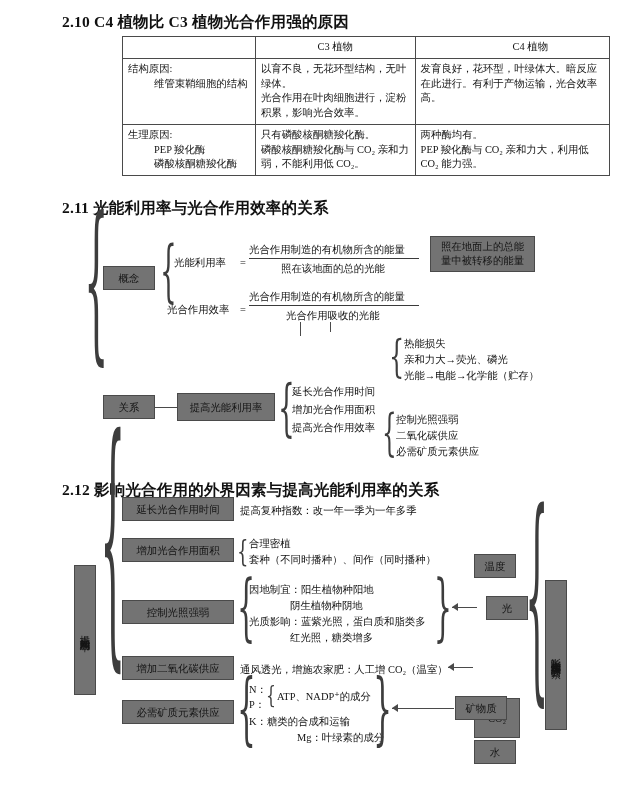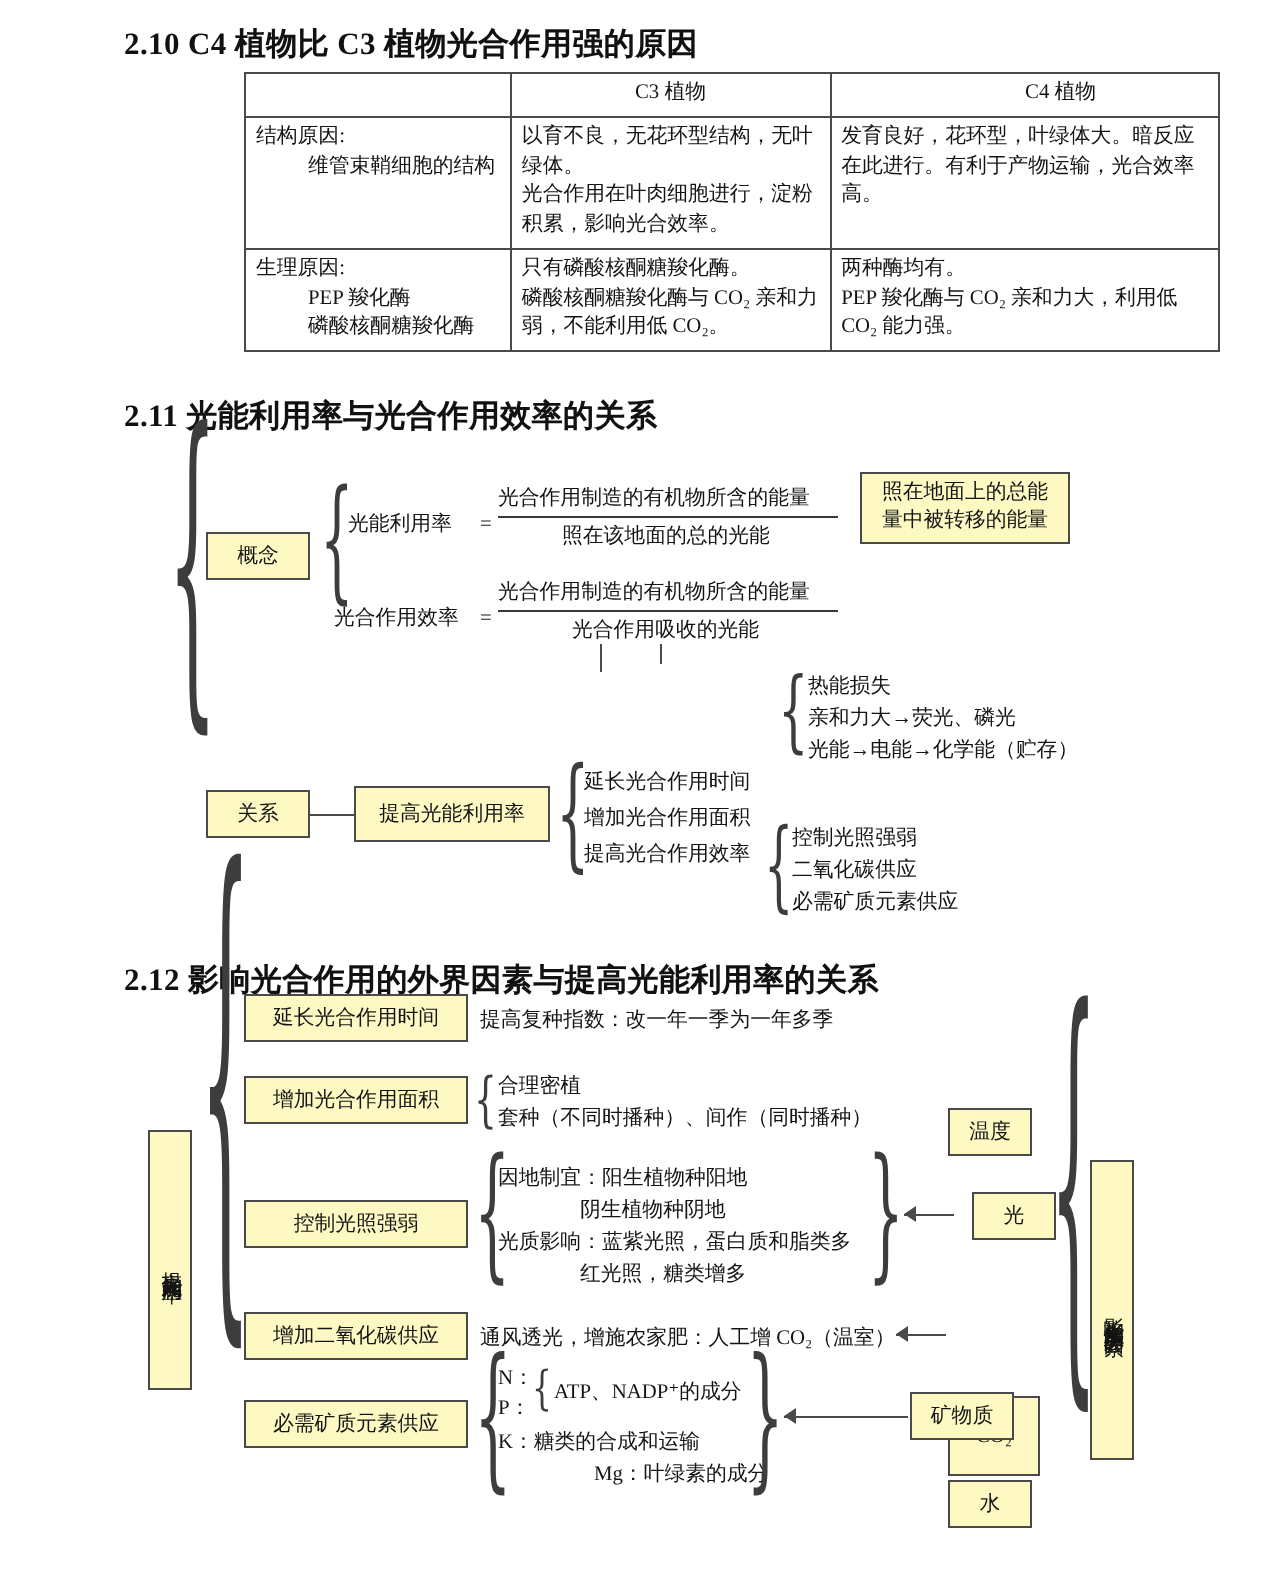--- a/index.html
+++ b/index.html
@@ -47,21 +47,21 @@
   .tbl .c-head{width:130px;}
   .tbl .c-c3{width:160px;}
   .tbl .c-c4{width:160px;padding-left:40px;}
   .ind{display:block;padding-left:26px;}
   .tl{margin:0;}
 
   
   .bx{
     position:absolute;
     border:1px solid #4a4a4a;
-    background:#fef9c3;
+    background:#737373;
     font-size:10.4px;
     line-height:1.25;
     color:#141414;
     display:flex;align-items:center;justify-content:center;
     text-align:center;
     white-space:nowrap;
     box-sizing:border-box;
     padding:2px 5px;
   }
   .bx.vert{

